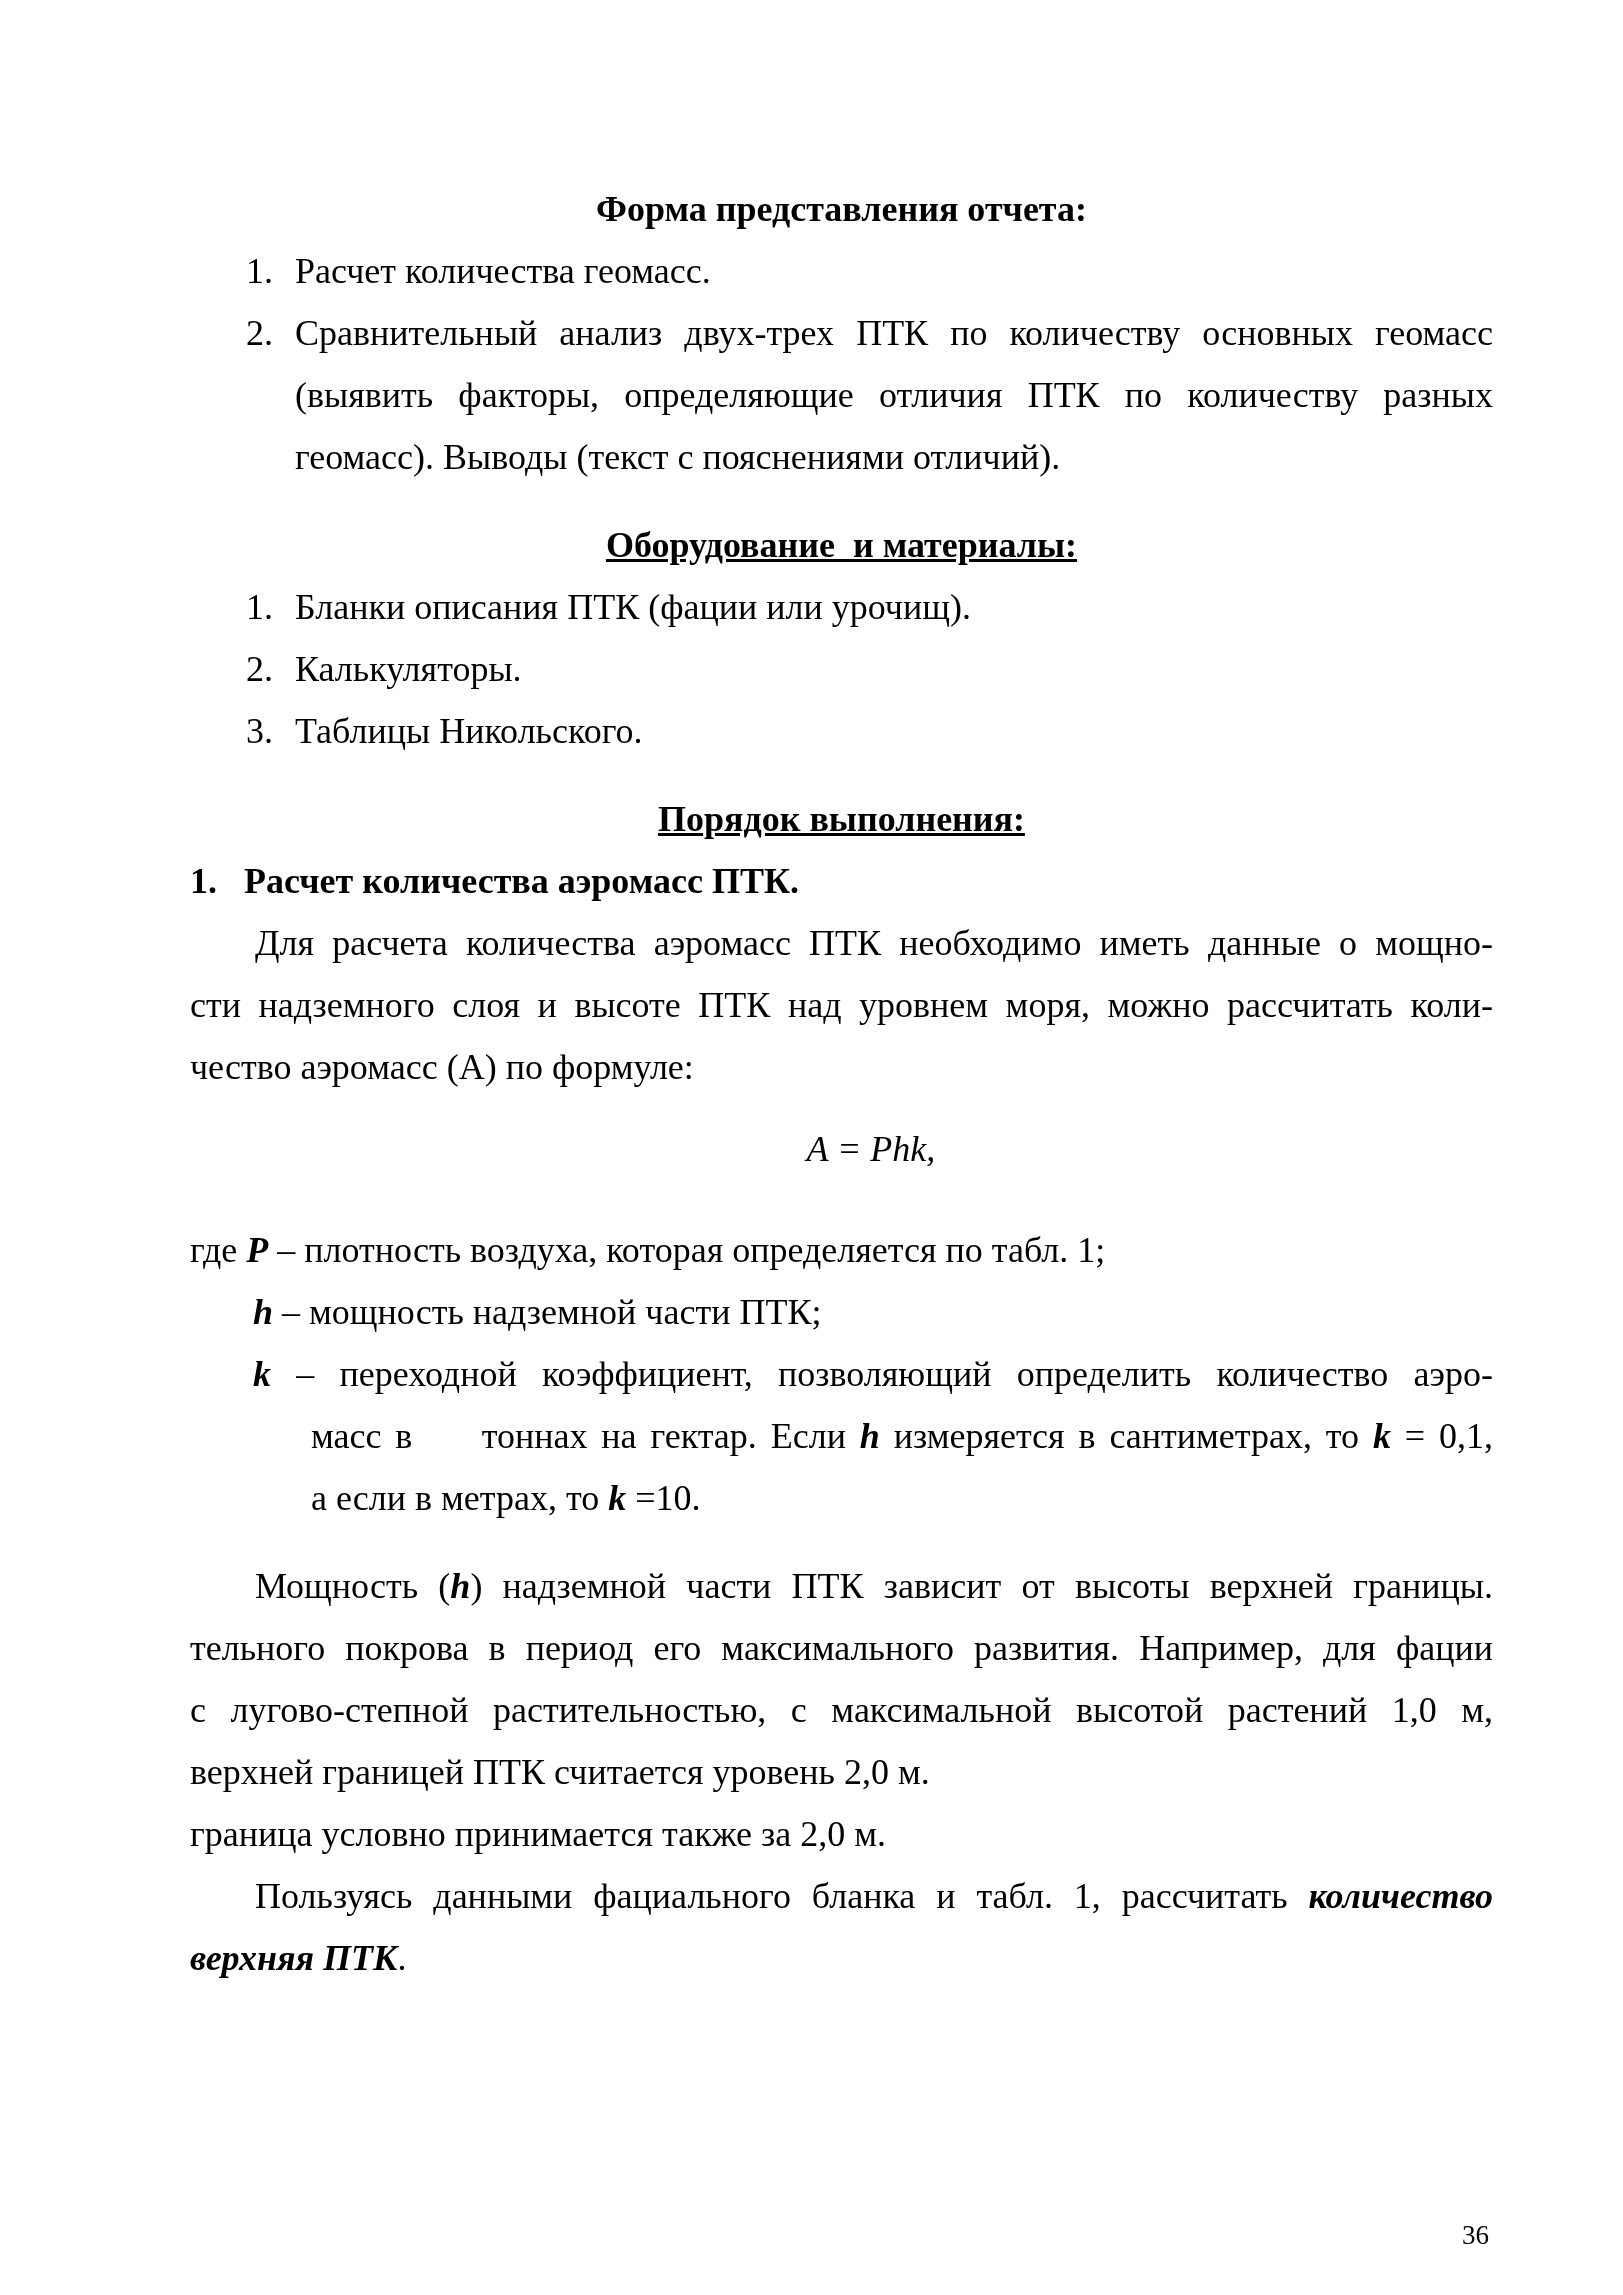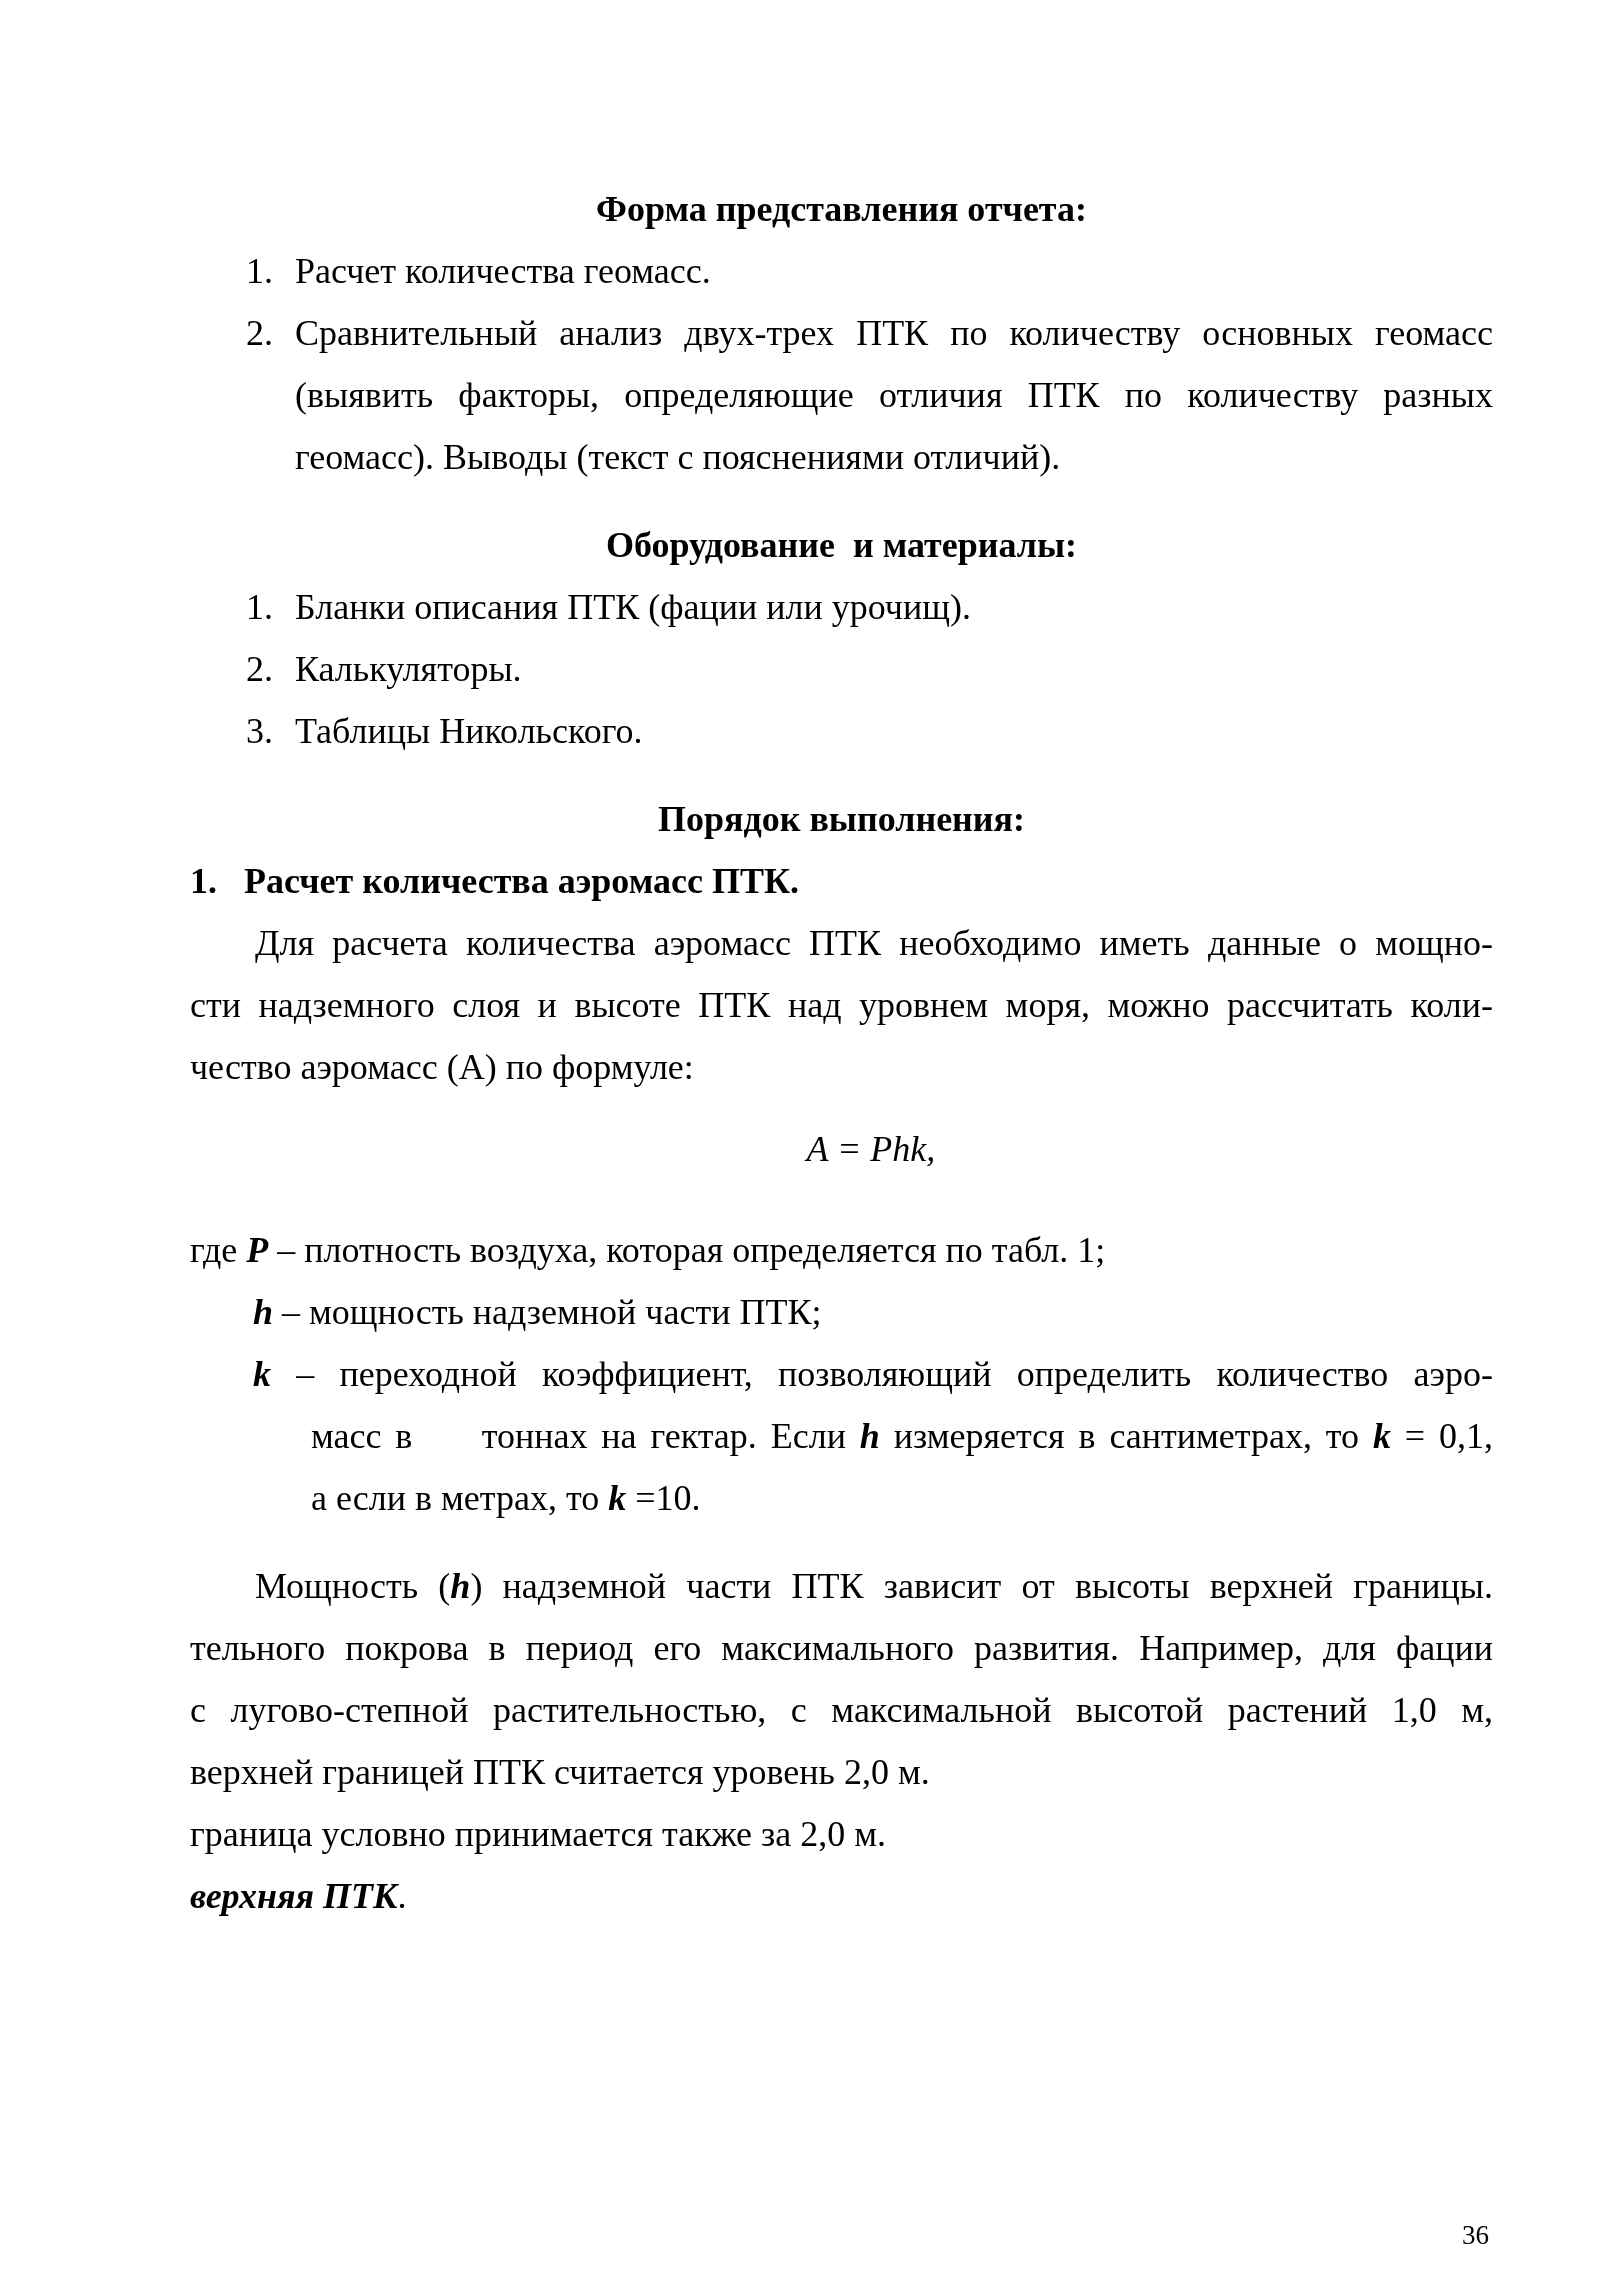--- a/index.html
+++ b/index.html
@@ -8,21 +8,21 @@
     position:relative;overflow:hidden;
     font-family:"Liberation Serif","DejaVu Serif",serif;
   }
   .content{
     position:absolute;left:190px;top:178px;width:1303px;
     font-size:36px;line-height:62px;
   }
   .line{white-space:nowrap;text-align:justify;text-align-last:justify;}
   .line.last{text-align-last:left;}
   .heading{font-weight:bold;text-align:center;white-space:pre-wrap;text-align-last:center;}
-  .mt{margin-top:26px;}
+  .mt{margin-top:26px;text-decoration:underline;}
   .li{position:relative;padding-left:105px;}
   .li .marker{position:absolute;left:56px;top:0;}
   .indent{padding-left:65px;}
   .ind1{padding-left:63px;}
   .ind2{padding-left:121px;font-family:Liberation Serif, serif;}
   .bi{font-weight:bold;font-style:italic;}
   .formula{
     text-align:right;text-align-last:center;font-style:italic;
     margin:19.6px 0 39px 0;position:relative;left:29.4px;white-space:nowrap;
   }
@@ -84,18 +84,19 @@
 
   <div class="line last ind2"><span>а если в метрах, то </span><span class="bi">k</span><span> =10.</span></div>
 
   <div class="line indent p-power"><span>Мощность (</span><span class="bi">h</span><span>) надземной части ПТК зависит от высоты верхней границы.</span></div>
   <div class="line">тельного покрова в период его максимального развития. Например, для фации</div>
   <div class="line">с лугово-степной растительностью, с максимальной высотой растений 1,0 м,</div>
   <div class="line last">верхней границей ПТК считается уровень 2,0 м.</div>
 
   <div class="line last">граница условно принимается также за 2,0 м.</div>
 
+  <div class="line indent"><span>Пользуясь данными фациального бланка и табл. 1, рассчитать </span><span class="bi">количество</span></div>
   <div class="line last"><span class="bi">верхняя ПТК</span><span>.</span></div>
 
 </div>
 
 <div class="pagenum">36</div>
 
 
 </body></html>

